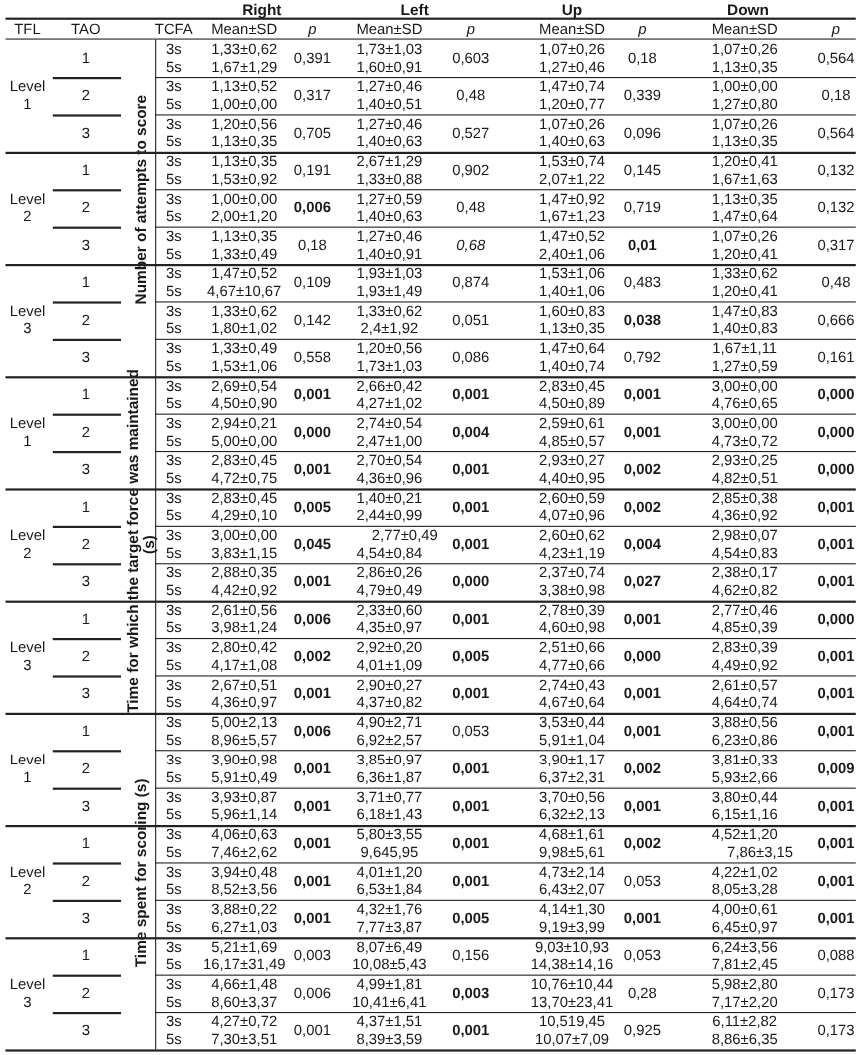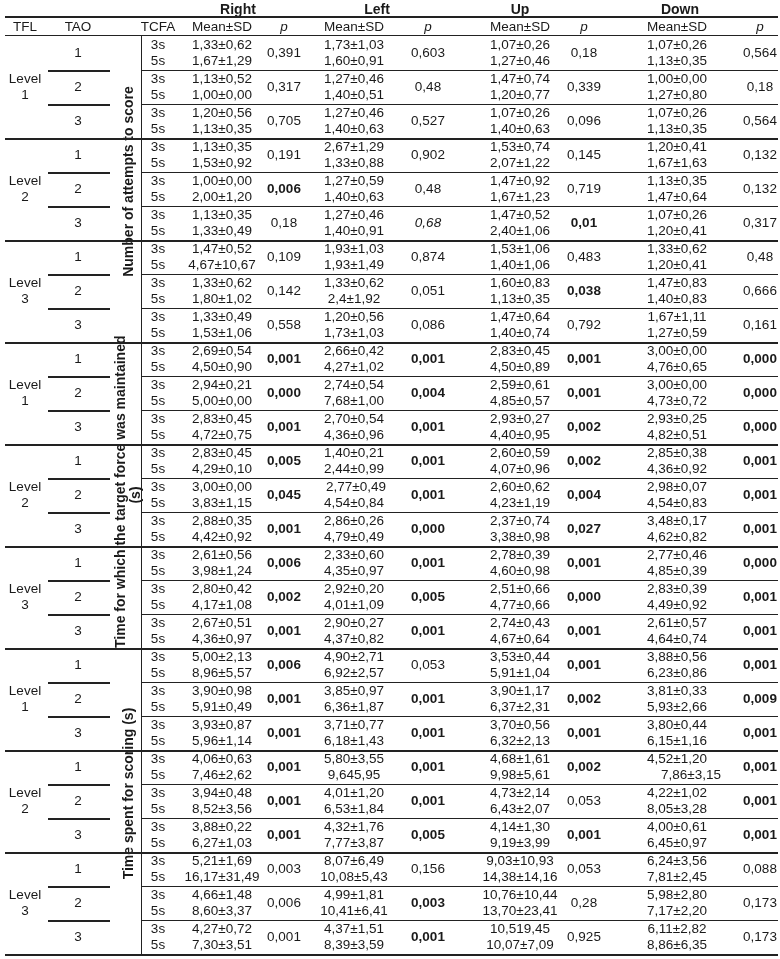--- a/index.html
+++ b/index.html
@@ -221,21 +221,21 @@
       <span class="abs c bold" style="left:760px;top:351px;">0,000</span>
       <span class="abs c" style="left:78px;top:385px;">2</span>
       <div class="rule" style="left:48px;top:376px;width:62px;height:2px;"></div>
       <div class="rule" style="left:141px;top:376px;width:637px;height:1px;"></div>
       <span class="abs c" style="left:158px;top:377px;">3s</span>
       <span class="abs c" style="left:158px;top:393px;">5s</span>
       <span class="abs c" style="left:222px;top:377px;">2,94±0,21</span>
       <span class="abs c" style="left:222px;top:393px;">5,00±0,00</span>
       <span class="abs c bold" style="left:284px;top:385px;">0,000</span>
       <span class="abs c" style="left:354px;top:377px;">2,74±0,54</span>
-      <span class="abs c" style="left:354px;top:393px;">7,68±1,00</span>
+      <span class="abs c" style="left:354px;top:393px;">2,47±1,00</span>
       <span class="abs c bold" style="left:428px;top:385px;">0,004</span>
       <span class="abs c" style="left:520px;top:377px;text-align:right;">2,59±0,61</span>
       <span class="abs c" style="left:520px;top:393px;">4,85±0,57</span>
       <span class="abs c bold" style="left:584px;top:385px;">0,001</span>
       <span class="abs c" style="left:677px;top:377px;">3,00±0,00</span>
       <span class="abs c" style="left:677px;top:393px;">4,73±0,72</span>
       <span class="abs c bold" style="left:760px;top:385px;">0,000</span>
       <span class="abs c" style="left:78px;top:419px;">3</span>
       <div class="rule" style="left:48px;top:410px;width:62px;height:2px;"></div>
       <div class="rule" style="left:141px;top:410px;width:637px;height:1px;"></div>
@@ -272,21 +272,21 @@
       <span class="abs c" style="left:677px;top:461px;">4,36±0,92</span>
       <span class="abs c bold" style="left:760px;top:453px;">0,001</span>
       <span class="abs c" style="left:78px;top:487px;">2</span>
       <div class="rule" style="left:48px;top:478px;width:62px;height:2px;"></div>
       <div class="rule" style="left:141px;top:478px;width:637px;height:1px;"></div>
       <span class="abs c" style="left:158px;top:479px;">3s</span>
       <span class="abs c" style="left:158px;top:495px;">5s</span>
       <span class="abs c" style="left:222px;top:479px;">3,00±0,00</span>
       <span class="abs c" style="left:222px;top:495px;">3,83±1,15</span>
       <span class="abs c bold" style="left:284px;top:487px;">0,045</span>
-      <span class="abs c" style="left:356px;top:479px;text-align:right;">2,77±0,49</span>
+      <span class="abs c" style="left:368px;top:479px;text-align:right;">2,77±0,49</span>
       <span class="abs c" style="left:354px;top:495px;">4,54±0,84</span>
       <span class="abs c bold" style="left:428px;top:487px;">0,001</span>
       <span class="abs c" style="left:520px;top:479px;">2,60±0,62</span>
       <span class="abs c" style="left:520px;top:495px;">4,23±1,19</span>
       <span class="abs c bold" style="left:584px;top:487px;">0,004</span>
       <span class="abs c" style="left:677px;top:479px;">2,98±0,07</span>
       <span class="abs c" style="left:677px;top:495px;">4,54±0,83</span>
       <span class="abs c bold" style="left:760px;top:487px;">0,001</span>
       <span class="abs c" style="left:78px;top:521px;">3</span>
       <div class="rule" style="left:48px;top:512px;width:62px;height:2px;"></div>
@@ -295,21 +295,21 @@
       <span class="abs c" style="left:158px;top:529px;">5s</span>
       <span class="abs c" style="left:222px;top:513px;">2,88±0,35</span>
       <span class="abs c" style="left:222px;top:529px;">4,42±0,92</span>
       <span class="abs c bold" style="left:284px;top:521px;">0,001</span>
       <span class="abs c" style="left:354px;top:513px;">2,86±0,26</span>
       <span class="abs c" style="left:354px;top:529px;">4,79±0,49</span>
       <span class="abs c bold" style="left:428px;top:521px;">0,000</span>
       <span class="abs c" style="left:520px;top:513px;">2,37±0,74</span>
       <span class="abs c" style="left:520px;top:529px;">3,38±0,98</span>
       <span class="abs c bold" style="left:584px;top:521px;">0,027</span>
-      <span class="abs c" style="left:677px;top:513px;">3,48±0,17</span>
+      <span class="abs c" style="left:677px;top:513px;">2,38±0,17</span>
       <span class="abs c" style="left:677px;top:529px;">4,62±0,82</span>
       <span class="abs c bold" style="left:760px;top:521px;">0,001</span>
       <span class="abs c" style="left:25px;top:581px;line-height:16px;white-space:pre;">Level
 3</span>
       <div class="rule" style="left:5px;top:546px;width:773px;height:2px;"></div>
       <span class="abs c" style="left:78px;top:555px;">1</span>
       <span class="abs c" style="left:158px;top:547px;">3s</span>
       <span class="abs c" style="left:158px;top:563px;">5s</span>
       <span class="abs c" style="left:222px;top:547px;">2,61±0,56</span>
       <span class="abs c" style="left:222px;top:563px;">3,98±1,24</span>

